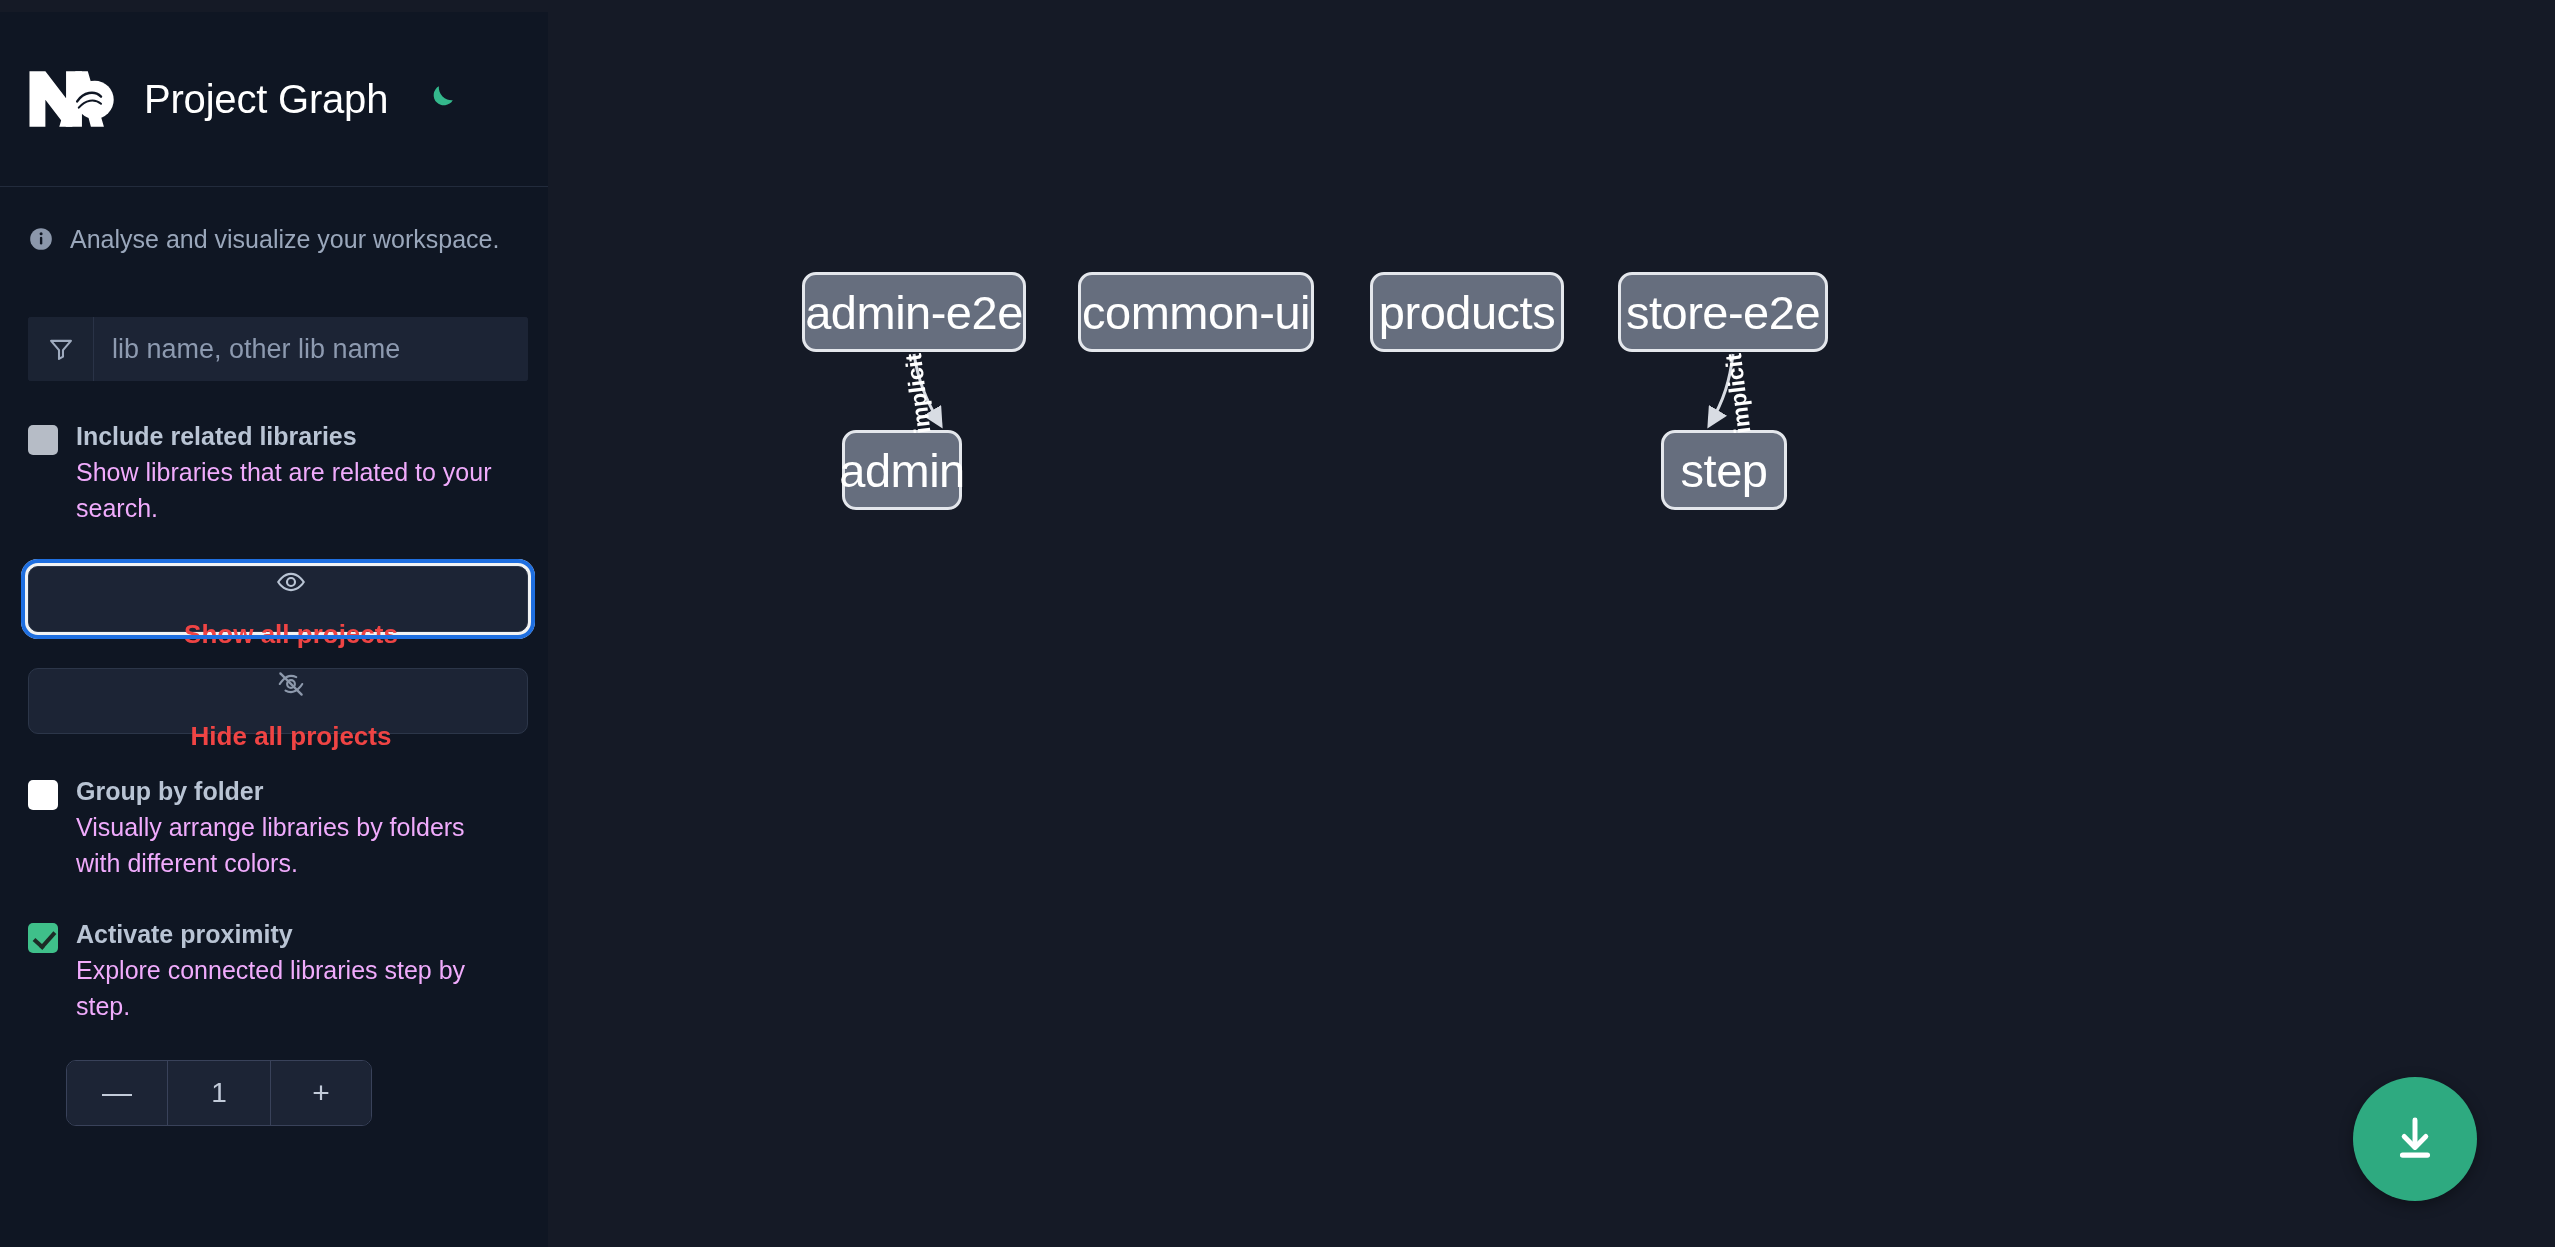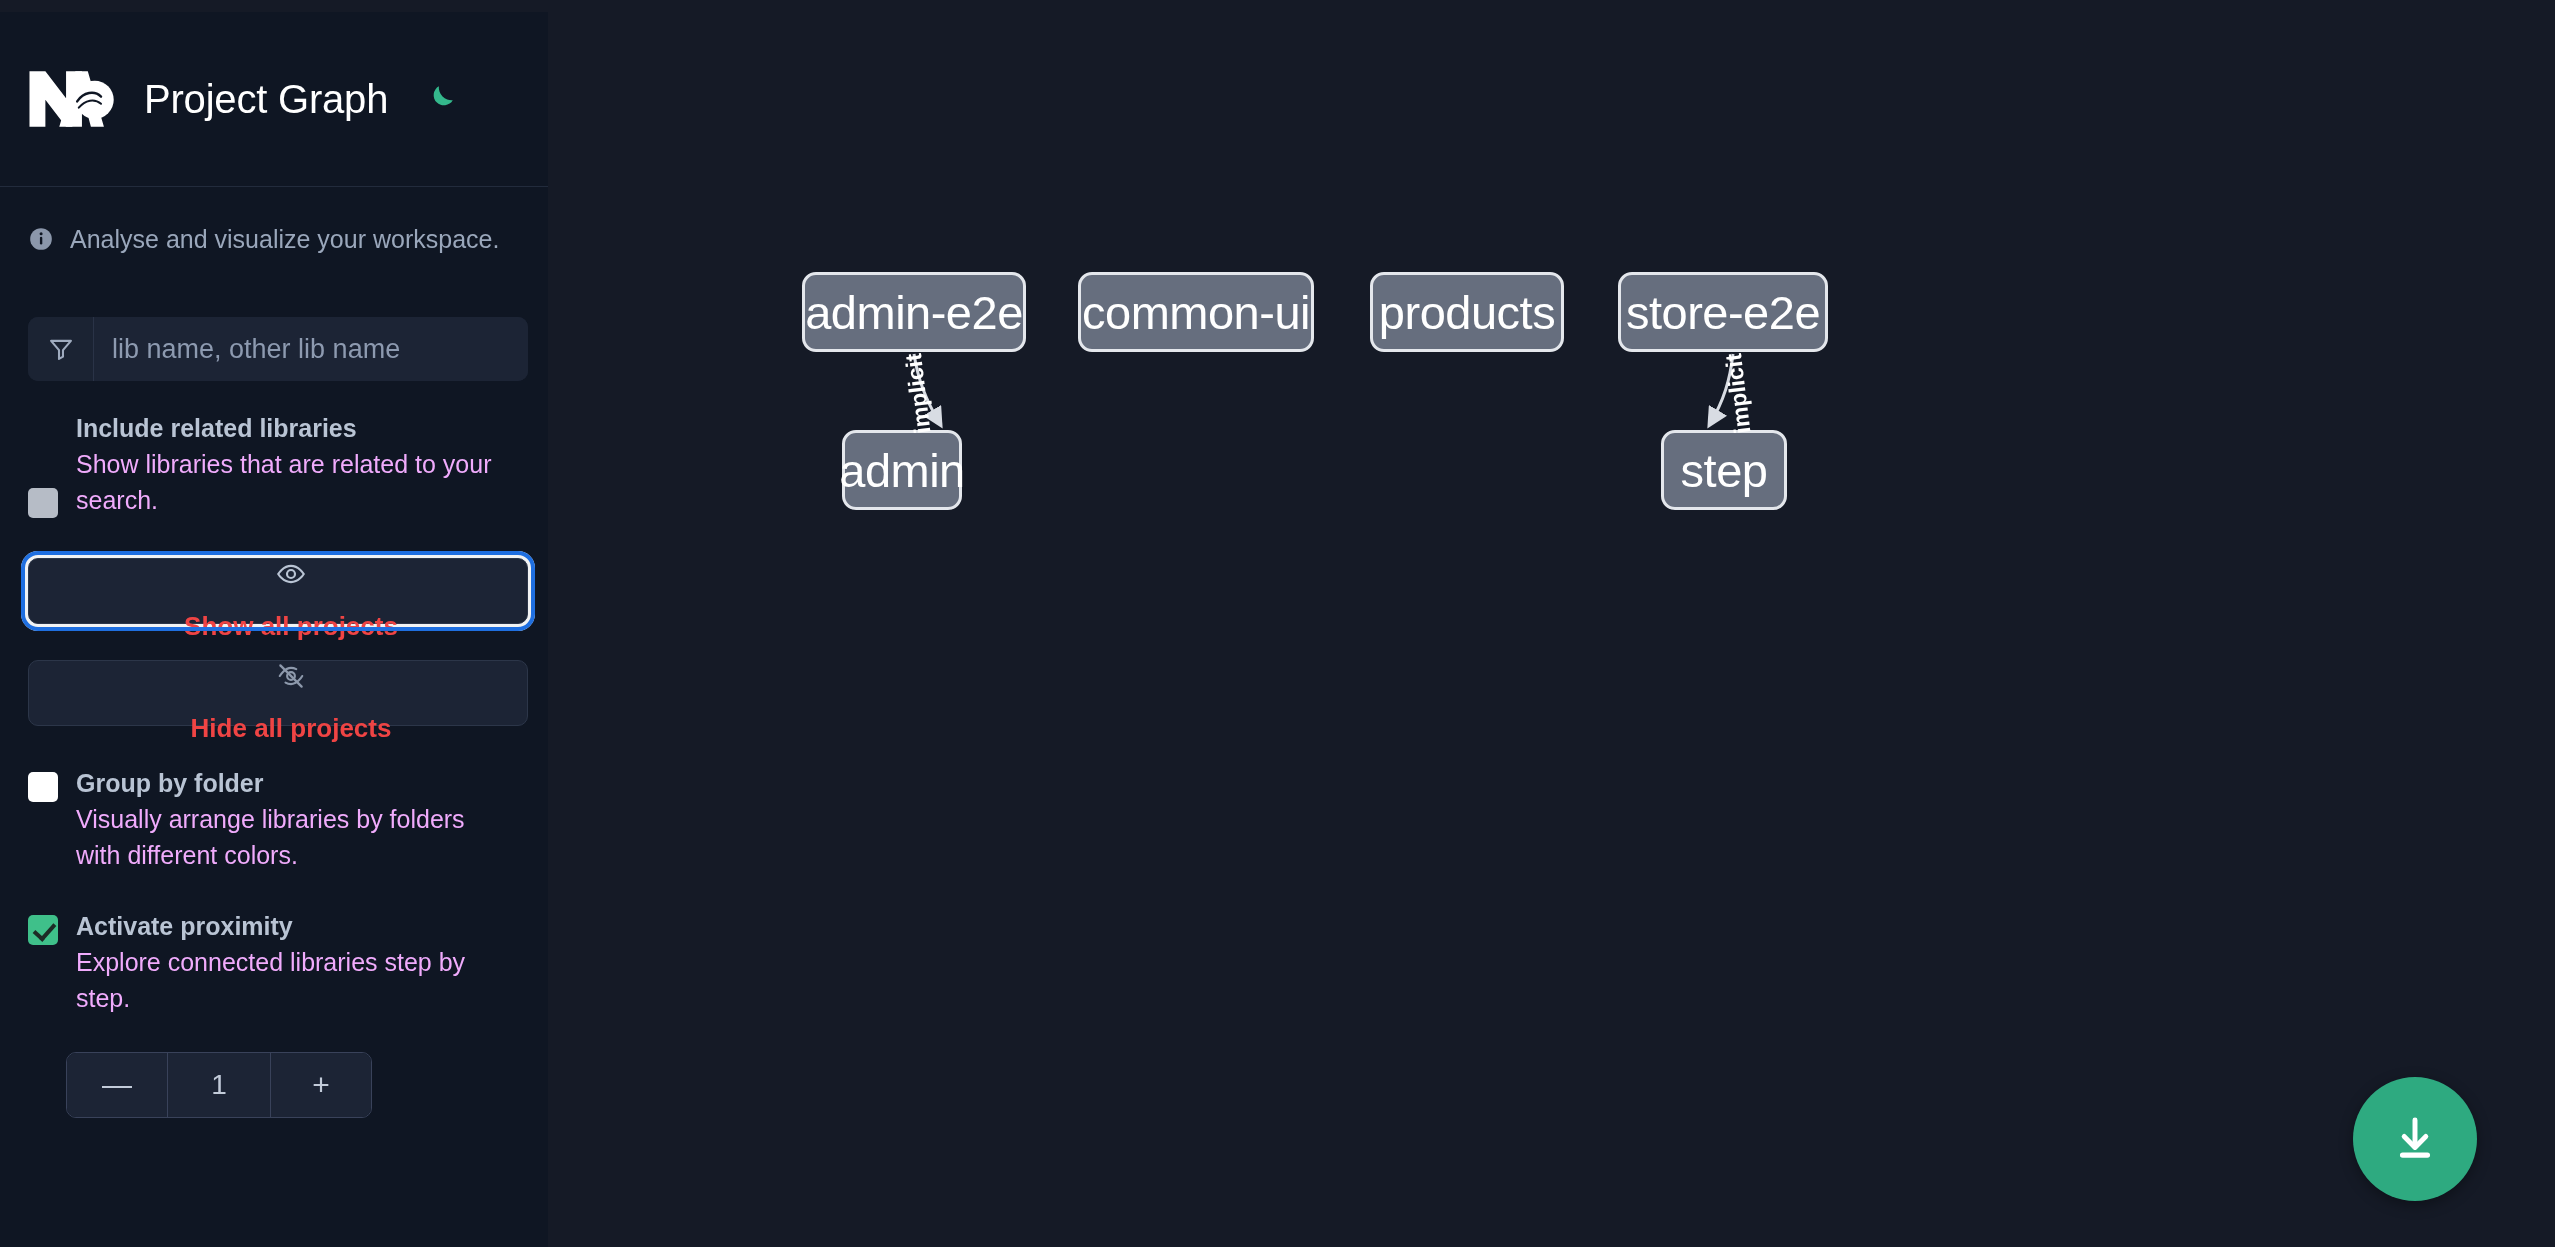--- a/index.html
+++ b/index.html
@@ -84,21 +84,21 @@
   }
 
   
   .sb-filter-wrap { padding: 0 28px; margin-top: 26px; }
   .filter-box {
     display: flex;
     align-items: stretch;
     height: 64px;
     background: #1c2troubles;
     background: #1c2435;
-    border-radius: 10px;
+    border-radius: 3px;
     overflow: hidden;
   }
   .filter-icon-cell {
     width: 66px;
     display: flex;
     align-items: center;
     justify-content: center;
     background: #1b2333;
     border-right: 1px solid #2a3347;
     flex: none;
@@ -114,21 +114,21 @@
     padding: 0 18px;
   }
   .filter-input::placeholder { color: #8d9ab0; opacity: 1; }
 
   
   .check-row {
     display: flex;
     padding: 0 28px;
     gap: 18px;
   }
-  .check-row.r1 { margin-top: 32px; align-items: flex-end; }
+  .check-row.r1 { margin-top: 40px; }
 
   .cb {
     width: 30px; height: 30px;
     border-radius: 5px;
     flex: none;
     margin-top: 4px;
     position: relative;
   }
   .cb.disabled { background: #b6bcc6; }
   .cb.unchecked { background: #ffffff; }

